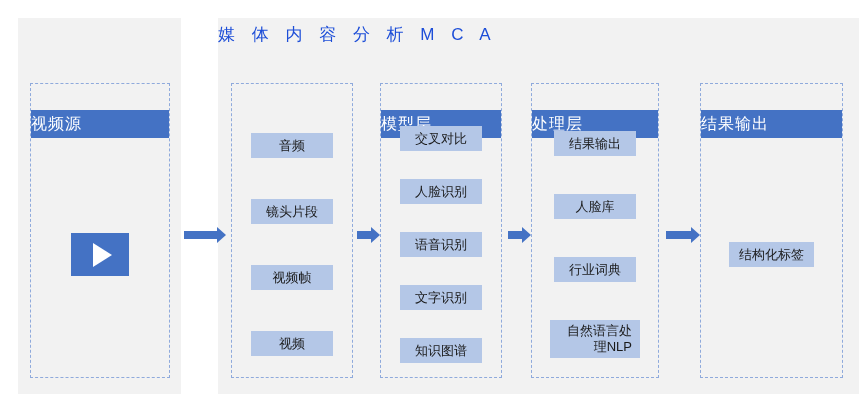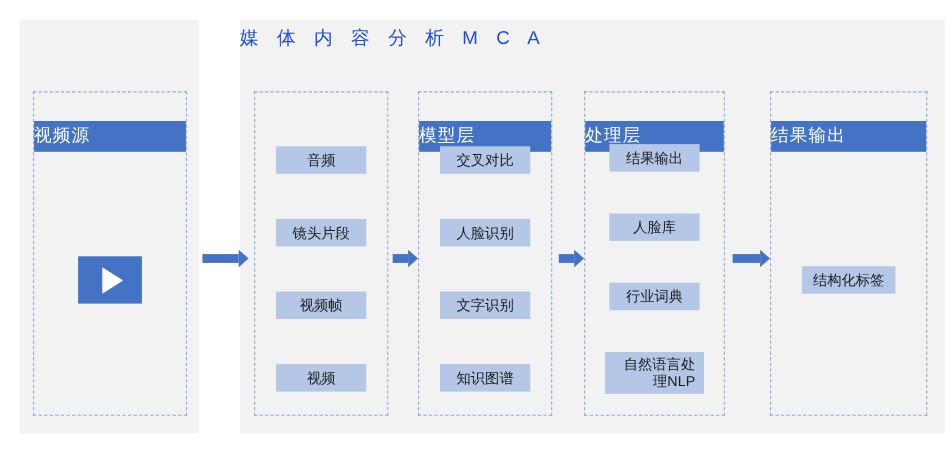--- a/index.html
+++ b/index.html
@@ -132,20 +132,21 @@
   <div class="arrow" id="arrow-2">
     <div class="shaft"></div>
     <div class="head"></div>
   </div>
 
   <div class="column" id="col-model">
     <div class="col-head">模型层</div>
     <div class="col-body even">
       <div class="chip">交叉对比</div>
       <div class="chip">人脸识别</div>
+      <div class="chip">语音识别</div>
       <div class="chip">文字识别</div>
       <div class="chip">知识图谱</div>
     </div>
   </div>
 
   <div class="arrow" id="arrow-3">
     <div class="shaft"></div>
     <div class="head"></div>
   </div>
 

